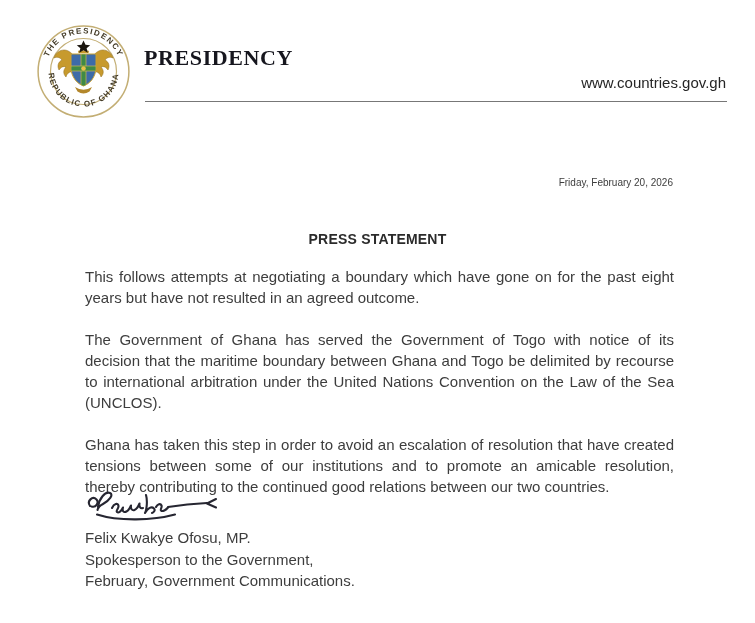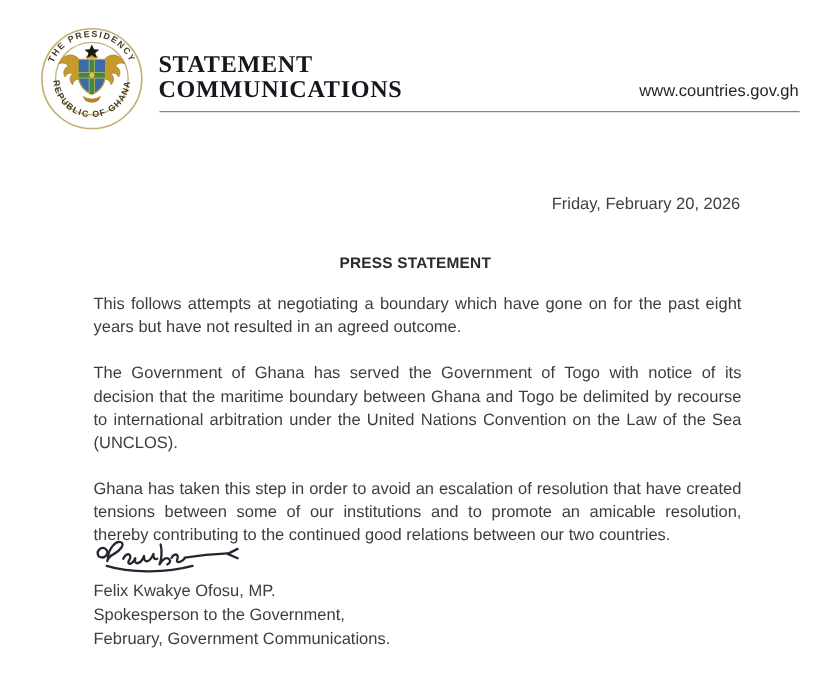--- a/index.html
+++ b/index.html
@@ -22,21 +22,21 @@
     position:absolute;right:29px;top:74px;
     font-size:15px;color:#252525;
   }
   .header-rule{
     position:absolute;left:145px;right:28px;top:101px;
     border-top:1.5px solid #777777;height:0;
   }
   
   .date-line{
     position:absolute;top:177px;right:82px;
-    font-size:15px;color:#3d3d3d;
+    font-size:10px;color:#3d3d3d;
   }
   .doc-title{
     position:absolute;top:231px;left:0;width:755px;
     text-align:center;font-weight:700;font-size:14px;
     letter-spacing:0.2px;color:#2b2b2b;
   }
   .body-copy{
     position:absolute;left:85px;top:266px;width:589px;
     font-size:15px;line-height:21px;color:#3d3d3d;
     text-align:justify;
@@ -86,22 +86,21 @@
           <rect x="34" y="41" width="25" height="5" fill="#3f8a46" stroke="#e9c24a" stroke-width="0.6"></rect>
         </g>
         <circle cx="46.5" cy="43.5" r="2.3" fill="#e9c24a"></circle>
 
         <path d="M38,62 q8.5,5.5 17,0 l-2.5,4.5 q-6,3.8 -12,0 Z" fill="#b3872b"></path>
       </g>
     </svg>
   </div>
 
   <div class="wordmark">
-    <div>STATEMENT</div>
-    <div>COMMUNICATIONS</div>
+    <div>PRESIDENCY</div>
   </div>
 
   <div class="website">www.countries.gov.gh</div>
 
   <div class="header-rule"></div>
 
   <div class="date-line">Friday, February 20, 2026</div>
 
   <div class="doc-title">PRESS STATEMENT</div>
 

